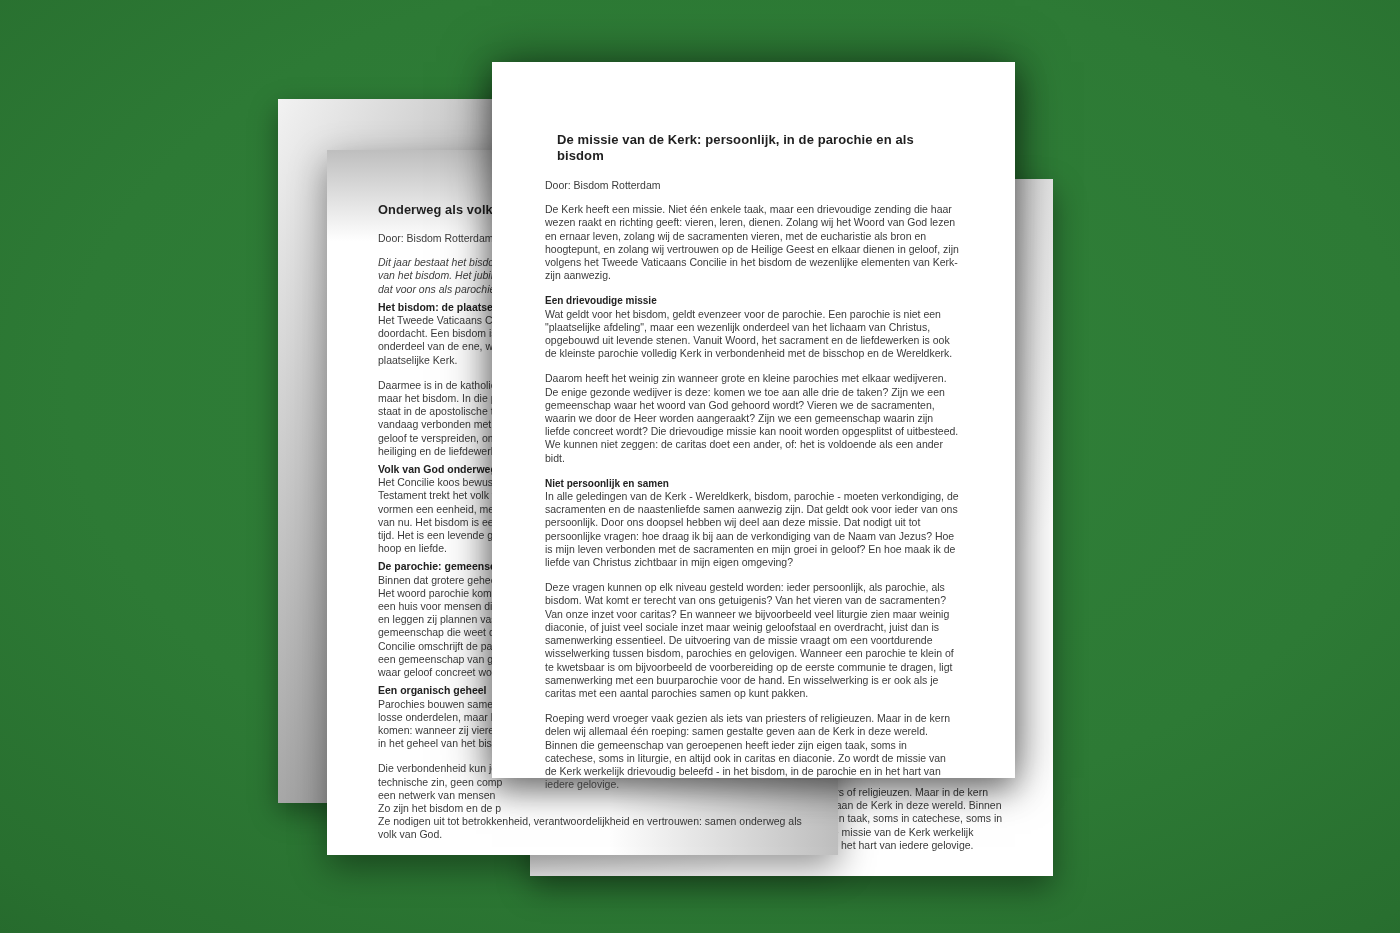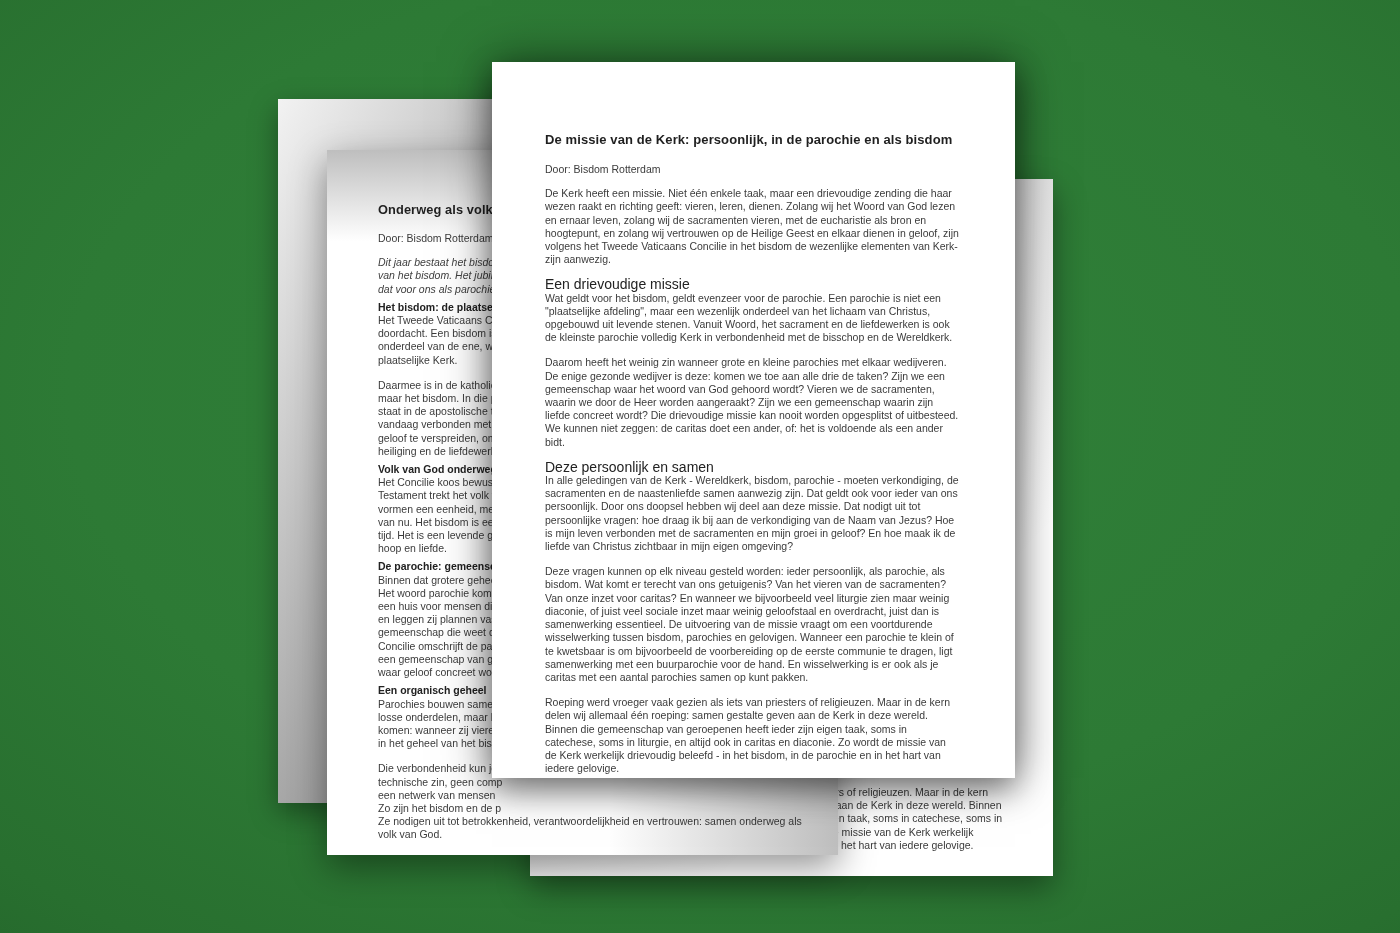--- a/index.html
+++ b/index.html
@@ -47,25 +47,25 @@
   .s-i{font-style:italic;color:#404040;}
   .s-h{font-weight:700;color:#222222;margin-top:5px;}
   .s-gap{height:12px;}
 
   
   .page-front{
     left:492px;top:62px;width:523px;height:716px;z-index:4;
     box-shadow:0 0 46px rgba(0,0,0,.50), 0 12px 28px rgba(0,0,0,.35);
   }
   .fp-inner{position:absolute;left:53px;right:56px;top:70px;}
-  .fp-title{font-size:13px;line-height:16px;font-weight:700;color:#1f1f1f;margin:0 0 15px 0;letter-spacing:.1px;}
+  .fp-title{font-size:13px;line-height:16px;font-weight:700;color:#1f1f1f;margin:0 0 15px 12px;letter-spacing:.1px;}
   .fp-byline{font-size:10.5px;line-height:13.2px;color:#3b3b3b;margin:0 0 11px 0;}
   .fp-inner p{font-size:10.5px;line-height:13.2px;color:#3b3b3b;margin:0 0 12px 0;}
   .fp-inner p.italic{font-style:italic;color:#404040;}
-  .fp-inner h3{font-size:14px;line-height:13.2px;font-weight:400;color:#222222;margin:5px 0 0 0;}
+  .fp-inner h3{font-size:10px;line-height:13.2px;font-weight:700;color:#222222;margin:5px 0 0 0;}
 </style>
 </head>
 <body>
 
 <div class="stage">
 
   <div class="page page-back-left"></div>
 
   <div class="page page-right">
     <div class="rp-text">
@@ -131,21 +131,21 @@
     <div class="fp-inner">
       <div class="fp-title">De missie van de Kerk: persoonlijk, in de parochie en als bisdom</div>
       <div class="fp-byline">Door: Bisdom Rotterdam</div>
 
       <p>De Kerk heeft een missie. Niet één enkele taak, maar een drievoudige zending die haar wezen raakt en richting geeft: vieren, leren, dienen. Zolang wij het Woord van God lezen en ernaar leven, zolang wij de sacramenten vieren, met de eucharistie als bron en hoogtepunt, en zolang wij vertrouwen op de Heilige Geest en elkaar dienen in geloof, zijn volgens het Tweede Vaticaans Concilie in het bisdom de wezenlijke elementen van Kerk-zijn aanwezig.</p>
 
       <h3>Een drievoudige missie</h3>
       <p>Wat geldt voor het bisdom, geldt evenzeer voor de parochie. Een parochie is niet een "plaatselijke afdeling", maar een wezenlijk onderdeel van het lichaam van Christus, opgebouwd uit levende stenen. Vanuit Woord, het sacrament en de liefdewerken is ook de kleinste parochie volledig Kerk in verbondenheid met de bisschop en de Wereldkerk.</p>
       <p>Daarom heeft het weinig zin wanneer grote en kleine parochies met elkaar wedijveren. De enige gezonde wedijver is deze: komen we toe aan alle drie de taken? Zijn we een gemeenschap waar het woord van God gehoord wordt? Vieren we de sacramenten, waarin we door de Heer worden aangeraakt? Zijn we een gemeenschap waarin zijn liefde concreet wordt? Die drievoudige missie kan nooit worden opgesplitst of uitbesteed. We kunnen niet zeggen: de caritas doet een ander, of: het is voldoende als een ander bidt.</p>
 
-      <h3>Deze persoonlijk en samen</h3>
+      <h3>Niet persoonlijk en samen</h3>
       <p>In alle geledingen van de Kerk - Wereldkerk, bisdom, parochie - moeten verkondiging, de sacramenten en de naastenliefde samen aanwezig zijn. Dat geldt ook voor ieder van ons persoonlijk. Door ons doopsel hebben wij deel aan deze missie. Dat nodigt uit tot persoonlijke vragen: hoe draag ik bij aan de verkondiging van de Naam van Jezus? Hoe is mijn leven verbonden met de sacramenten en mijn groei in geloof? En hoe maak ik de liefde van Christus zichtbaar in mijn eigen omgeving?</p>
       <p>Deze vragen kunnen op elk niveau gesteld worden: ieder persoonlijk, als parochie, als bisdom. Wat komt er terecht van ons getuigenis? Van het vieren van de sacramenten? Van onze inzet voor caritas? En wanneer we bijvoorbeeld veel liturgie zien maar weinig diaconie, of juist veel sociale inzet maar weinig geloofstaal en overdracht, juist dan is samenwerking essentieel. De uitvoering van de missie vraagt om een voortdurende wisselwerking tussen bisdom, parochies en gelovigen. Wanneer een parochie te klein of te kwetsbaar is om bijvoorbeeld de voorbereiding op de eerste communie te dragen, ligt samenwerking met een buurparochie voor de hand. En wisselwerking is er ook als je caritas met een aantal parochies samen op kunt pakken.</p>
 
       <p>Roeping werd vroeger vaak gezien als iets van priesters of religieuzen. Maar in de kern delen wij allemaal één roeping: samen gestalte geven aan de Kerk in deze wereld. Binnen die gemeenschap van geroepenen heeft ieder zijn eigen taak, soms in catechese, soms in liturgie, en altijd ook in caritas en diaconie. Zo wordt de missie van de Kerk werkelijk drievoudig beleefd - in het bisdom, in de parochie en in het hart van iedere gelovige.</p>
     </div>
   </div>
 
 </div>
 
 </body></html>

